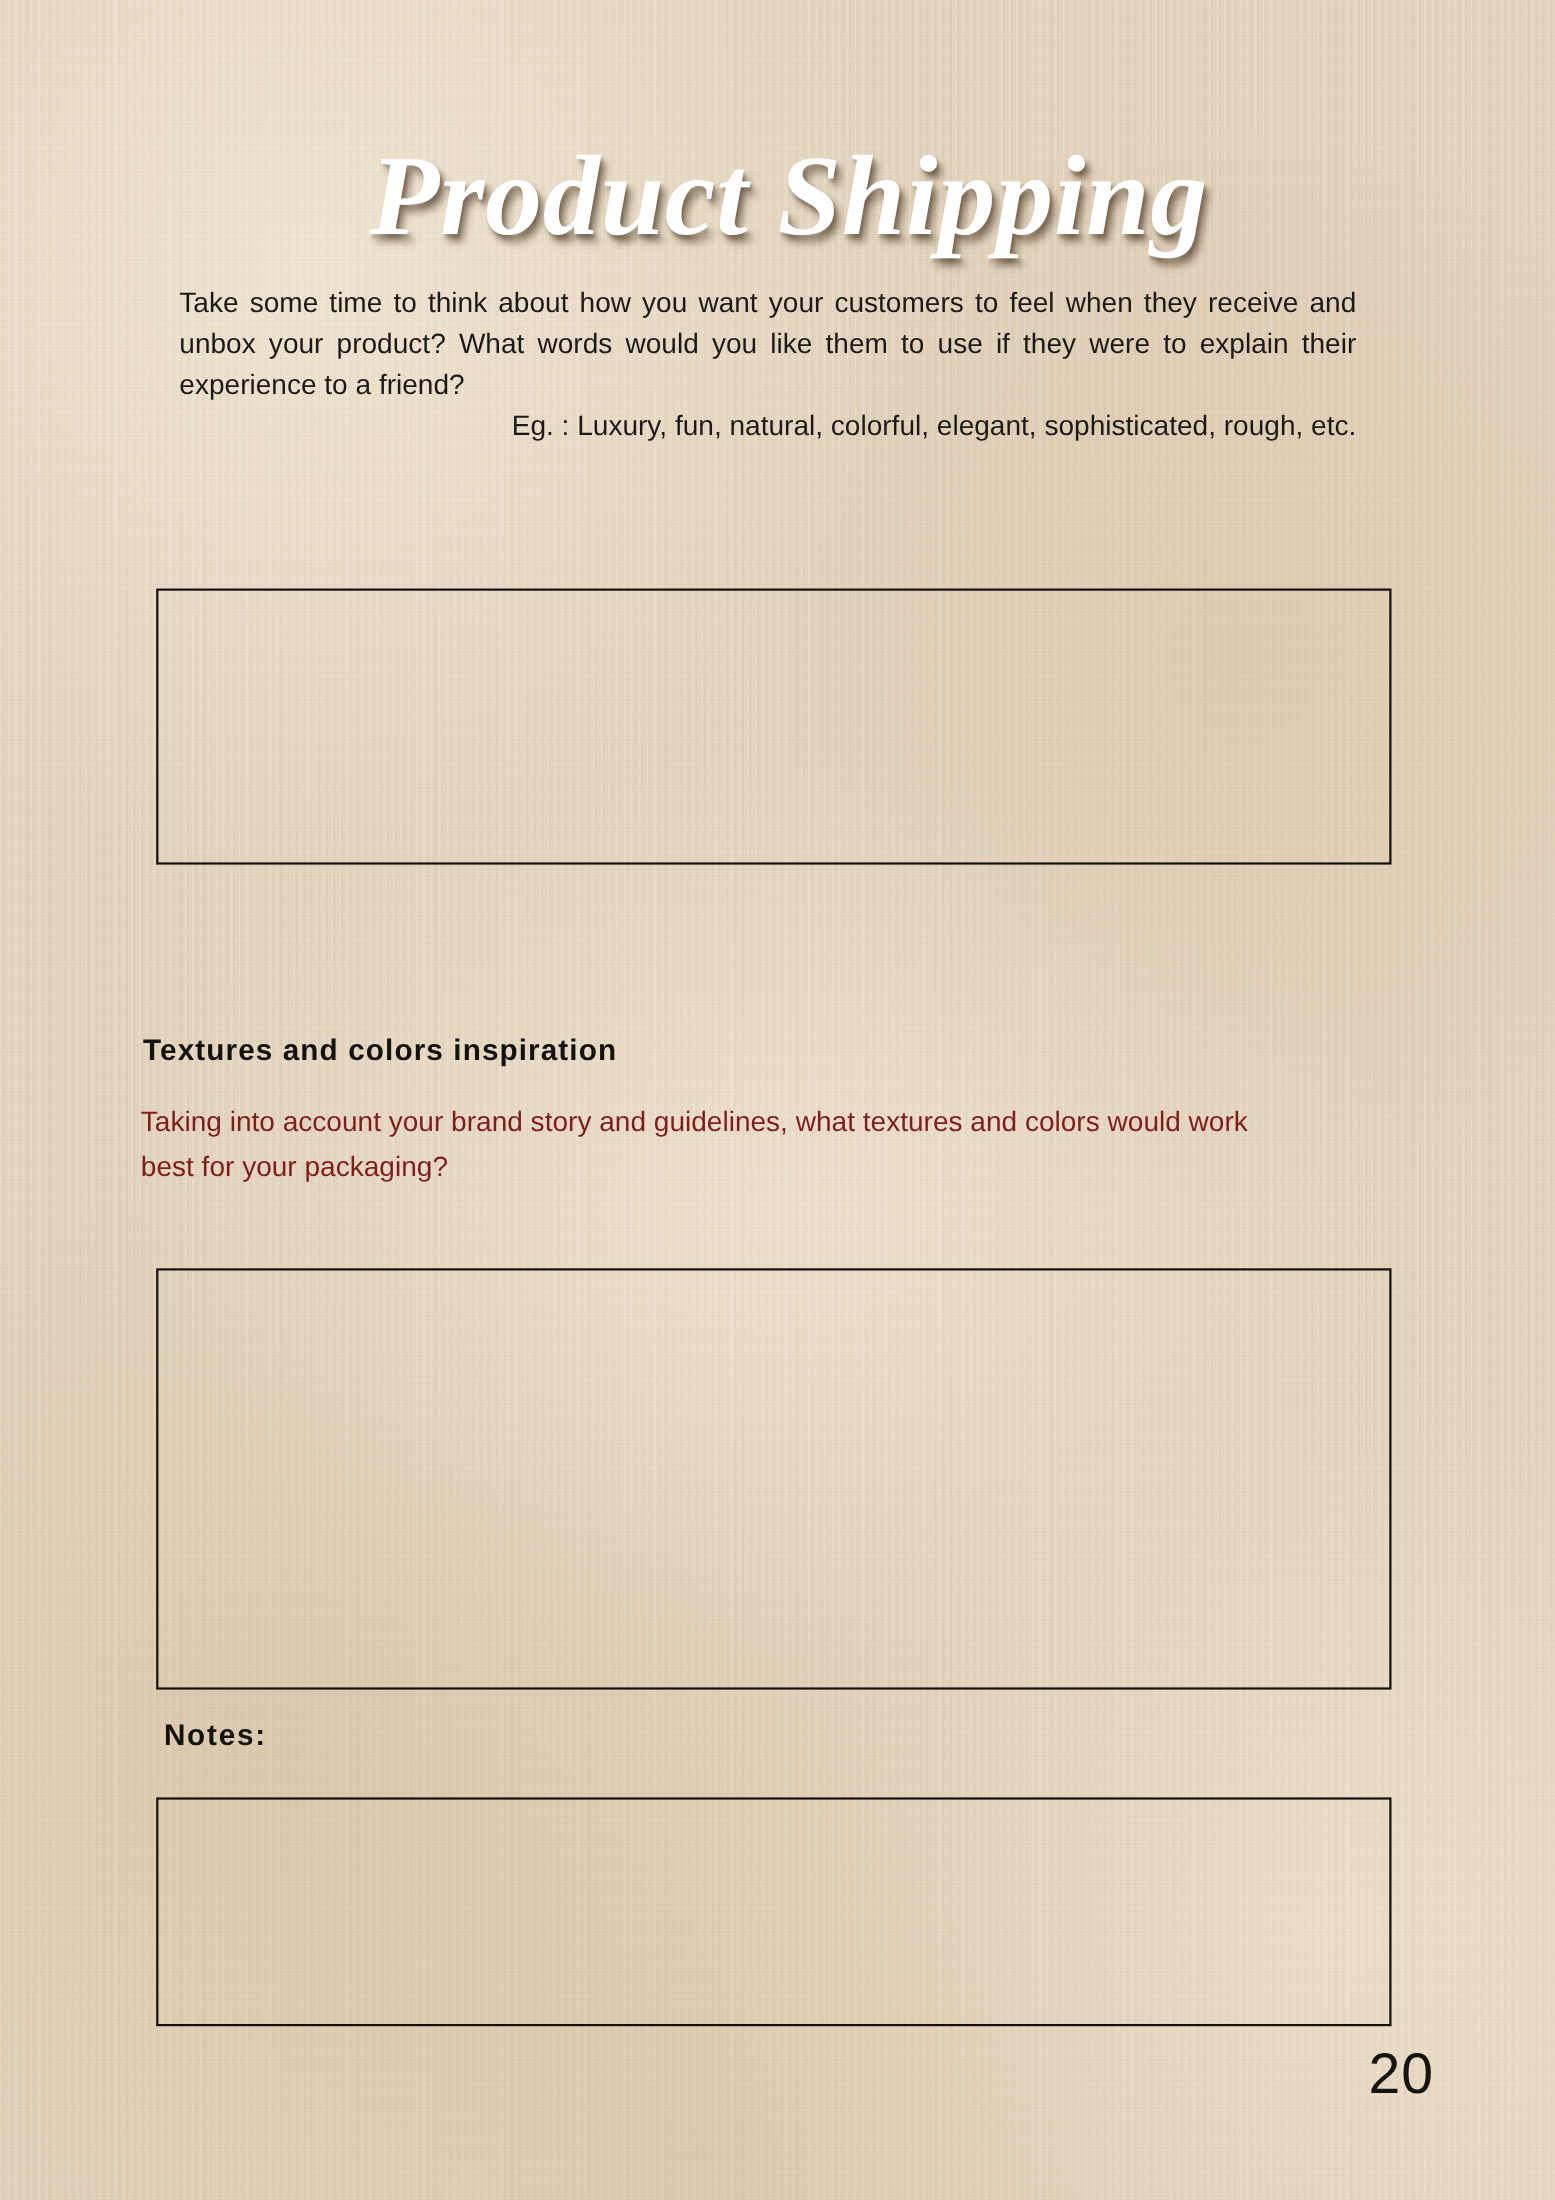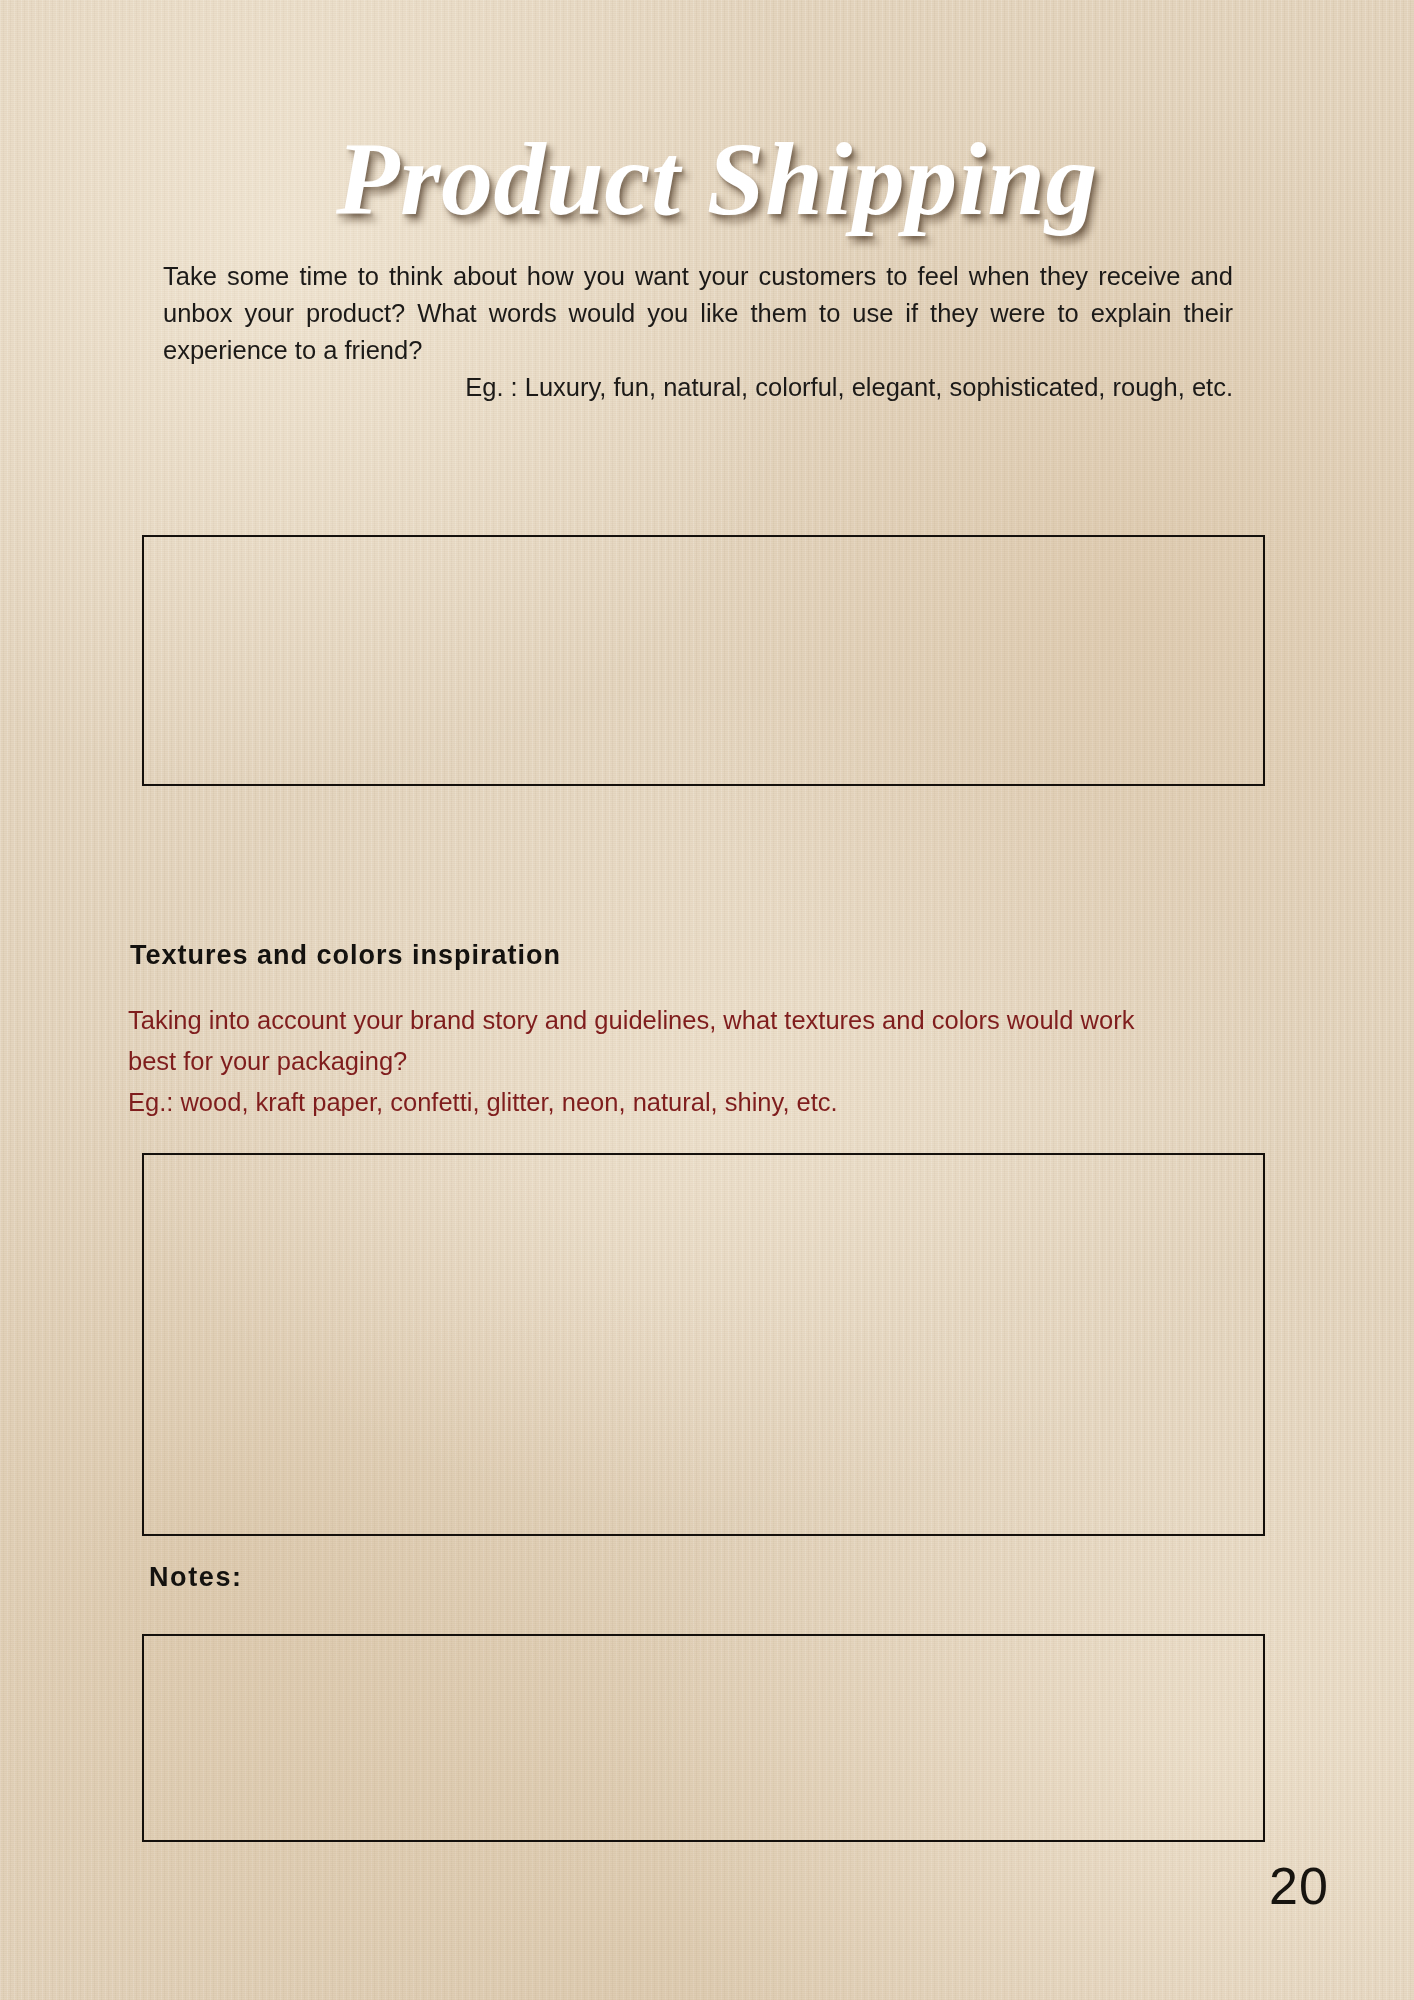--- a/index.html
+++ b/index.html
@@ -148,21 +148,21 @@
   .box-1 { top: 535px;  left: 142px; width: 1123px; height: 251px; }
   .box-2 { top: 1153px; left: 142px; width: 1123px; height: 383px; }
   .box-3 { top: 1634px; left: 142px; width: 1123px; height: 208px; }
 
   
   .page-number {
     position: absolute;
     top: 1856px;
     left: 1244px;
     width: 110px;
-    text-align: center;
+    text-align: left;
     font-size: 52px;
     font-weight: 300;
     color: #17140f;
     letter-spacing: 1px;
   }
 </style>
 </head>
 <body>
 
 <div class="page">
@@ -180,21 +180,20 @@
       <div class="eg-line">Eg. : Luxury, fun, natural, colorful, elegant, sophisticated, rough, etc.</div>
     </div>
 
 
     <div class="answer-box box-1" aria-placeholder=""></div>
 
     <div class="heading heading-q2">Textures and colors inspiration</div>
 
     <div class="sub-intro">
       <span>Taking into account your brand story and guidelines, what textures and colors would work best for your packaging?</span>
-      <div>Eg.: wood, kraft paper, confetti, glitter, neon, natural, shiny, etc.</div>
     </div>
 
     <div class="answer-box box-2" aria-placeholder=""></div>
 
     <div class="heading heading-notes">Notes:</div>
 
     <div class="answer-box box-3" aria-placeholder=""></div>
 
     <div class="page-number">20</div>
 

